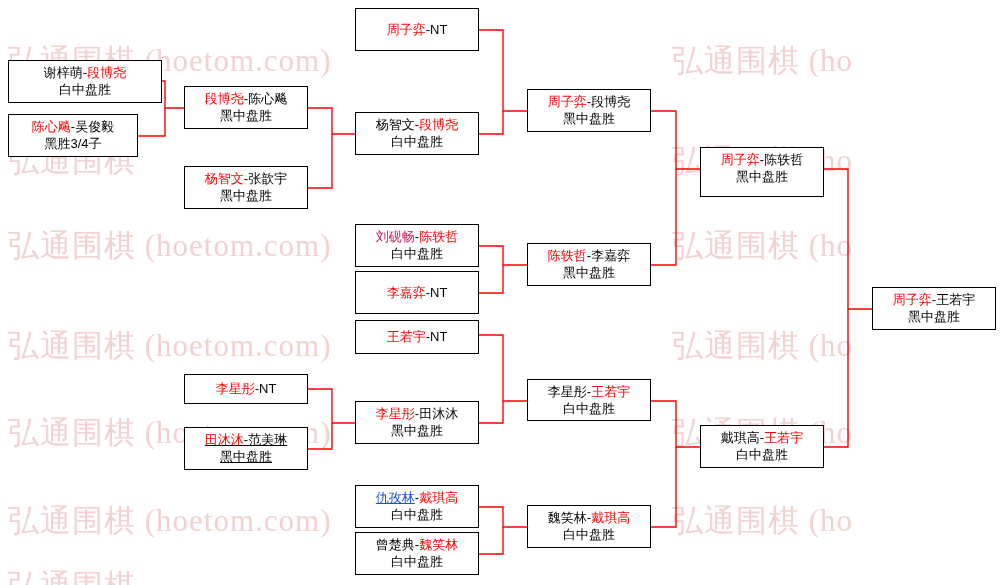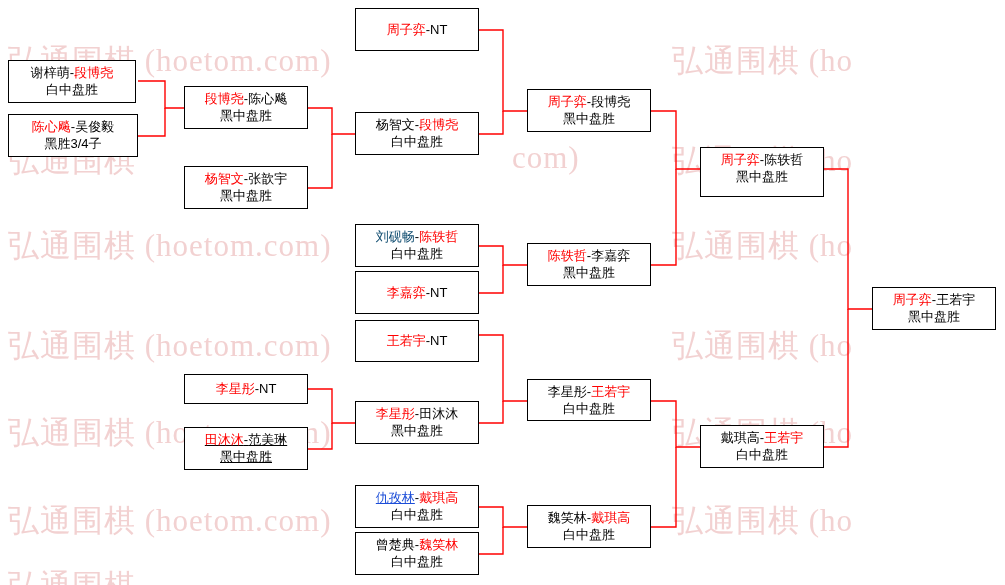--- a/index.html
+++ b/index.html
@@ -59,21 +59,20 @@
   .node .l2 { display: block; }
 </style>
 </head>
 <body>
 
 <div id="root">
   <div id="watermarks">
       <div class="wm" style="left: 8px; top: 40px;">弘通围棋 (hoetom.com)</div>
       <div class="wm" style="left: 672px; top: 40px;">弘通围棋 (ho</div>
       <div class="wm" style="left: 8px; top: 140px;">弘通围棋</div>
-      <div class="wm" style="left: 512px; top: 140px;">com)</div>
       <div class="wm" style="left: 672px; top: 140px;">弘通围棋 (ho</div>
       <div class="wm" style="left: 8px; top: 225px;">弘通围棋 (hoetom.com)</div>
       <div class="wm" style="left: 672px; top: 225px;">弘通围棋 (ho</div>
       <div class="wm" style="left: 8px; top: 325px;">弘通围棋 (hoetom.com)</div>
       <div class="wm" style="left: 672px; top: 325px;">弘通围棋 (ho</div>
       <div class="wm" style="left: 8px; top: 412px;">弘通围棋 (hoetom.com)</div>
       <div class="wm" style="left: 672px; top: 412px;">弘通围棋 (ho</div>
       <div class="wm" style="left: 8px; top: 500px;">弘通围棋 (hoetom.com)</div>
       <div class="wm" style="left: 672px; top: 500px;">弘通围棋 (ho</div>
       <div class="wm" style="left: 8px; top: 565px;">弘通围棋</div>
@@ -94,21 +93,21 @@
       <path d="M308,449 L332,449 L332,423" stroke="#ff0000" stroke-width="1.4" fill="none"></path>
       <path d="M479,423 L503,423 L503,401" stroke="#ff0000" stroke-width="1.4" fill="none"></path>
       <path d="M651,401 L676,401 L676,447 L700,447" stroke="#ff0000" stroke-width="1.4" fill="none"></path>
       <path d="M651,527 L676,527 L676,447" stroke="#ff0000" stroke-width="1.4" fill="none"></path>
       <path d="M479,507 L503,507 L503,527 L527,527" stroke="#ff0000" stroke-width="1.4" fill="none"></path>
       <path d="M479,554 L503,554 L503,527" stroke="#ff0000" stroke-width="1.4" fill="none"></path>
       <path d="M824,169 L848,169 L848,309 L872,309" stroke="#ff0000" stroke-width="1.4" fill="none"></path>
       <path d="M824,447 L848,447 L848,309" stroke="#ff0000" stroke-width="1.4" fill="none"></path>
     </svg>
   <div id="nodes">
-      <div class="node" style="left: 8px; top: 60px; width: 128px; height: 43px;">
+      <div class="node" style="left: 8px; top: 60px; width: 154px; height: 43px;">
         <span class="l1"><span style="color: rgb(0, 0, 0);">谢梓萌</span><span>-</span><span style="color: rgb(255, 0, 0);">段博尧</span></span>
         <span class="l2">白中盘胜</span>
       </div>
       <div class="node" style="left: 8px; top: 114px; width: 130px; height: 43px;">
         <span class="l1"><span style="color: rgb(255, 0, 0);">陈心飚</span><span>-</span><span style="color: rgb(0, 0, 0);">吴俊毅</span></span>
         <span class="l2">黑胜3/4子</span>
       </div>
       <div class="node" style="left: 184px; top: 86px; width: 124px; height: 43px;">
         <span class="l1"><span style="color: rgb(255, 0, 0);">段博尧</span><span>-</span><span style="color: rgb(0, 0, 0);">陈心飚</span></span>
         <span class="l2">黑中盘胜</span>
@@ -122,35 +121,35 @@
       </div>
       <div class="node" style="left: 355px; top: 112px; width: 124px; height: 43px;">
         <span class="l1"><span style="color: rgb(0, 0, 0);">杨智文</span><span>-</span><span style="color: rgb(255, 0, 0);">段博尧</span></span>
         <span class="l2">白中盘胜</span>
       </div>
       <div class="node" style="left: 527px; top: 89px; width: 124px; height: 43px;">
         <span class="l1"><span style="color: rgb(255, 0, 0);">周子弈</span><span>-</span><span style="color: rgb(0, 0, 0);">段博尧</span></span>
         <span class="l2">黑中盘胜</span>
       </div>
       <div class="node" style="left: 355px; top: 224px; width: 124px; height: 43px;">
-        <span class="l1"><span style="color: #0c4a6e;">刘砚畅</span><span>-</span><span style="color: rgb(255, 0, 0);">陈轶哲</span></span>
+        <span class="l1"><span style="color: #be185d;">刘砚畅</span><span>-</span><span style="color: rgb(255, 0, 0);">陈轶哲</span></span>
         <span class="l2">白中盘胜</span>
       </div>
       <div class="node" style="left: 355px; top: 271px; width: 124px; height: 43px; display: flex; align-items: center; justify-content: center;">
         <span class="l1"><span style="color: rgb(255, 0, 0);">李嘉弈</span><span>-</span><span style="color: rgb(0, 0, 0);">NT</span></span>
       </div>
       <div class="node" style="left: 527px; top: 243px; width: 124px; height: 43px;">
         <span class="l1"><span style="color: rgb(255, 0, 0);">陈轶哲</span><span>-</span><span style="color: rgb(0, 0, 0);">李嘉弈</span></span>
         <span class="l2">黑中盘胜</span>
       </div>
       <div class="node" style="left: 700px; top: 147px; width: 124px; height: 50px;">
         <span class="l1"><span style="color: rgb(255, 0, 0);">周子弈</span><span>-</span><span style="color: rgb(0, 0, 0);">陈轶哲</span></span>
         <span class="l2">黑中盘胜</span>
       </div>
-      <div class="node" style="left: 355px; top: 320px; width: 124px; height: 42px; display: flex; align-items: center; justify-content: center;">
+      <div class="node" style="left: 355px; top: 320px; width: 124px; height: 34px; display: flex; align-items: center; justify-content: center;">
         <span class="l1"><span style="color: rgb(255, 0, 0);">王若宇</span><span>-</span><span style="color: rgb(0, 0, 0);">NT</span></span>
       </div>
       <div class="node" style="left: 184px; top: 374px; width: 124px; height: 30px; display: flex; align-items: center; justify-content: center;">
         <span class="l1"><span style="color: rgb(255, 0, 0);">李星彤</span><span>-</span><span style="color: rgb(0, 0, 0);">NT</span></span>
       </div>
       <div class="node" style="left: 184px; top: 427px; width: 124px; height: 43px; text-decoration: underline;">
         <span class="l1"><span style="color: rgb(255, 0, 0);">田沐沐</span><span>-</span><span style="color: rgb(0, 0, 0);">范美琳</span></span>
         <span class="l2">黑中盘胜</span>
       </div>
       <div class="node" style="left: 355px; top: 401px; width: 124px; height: 43px;">

